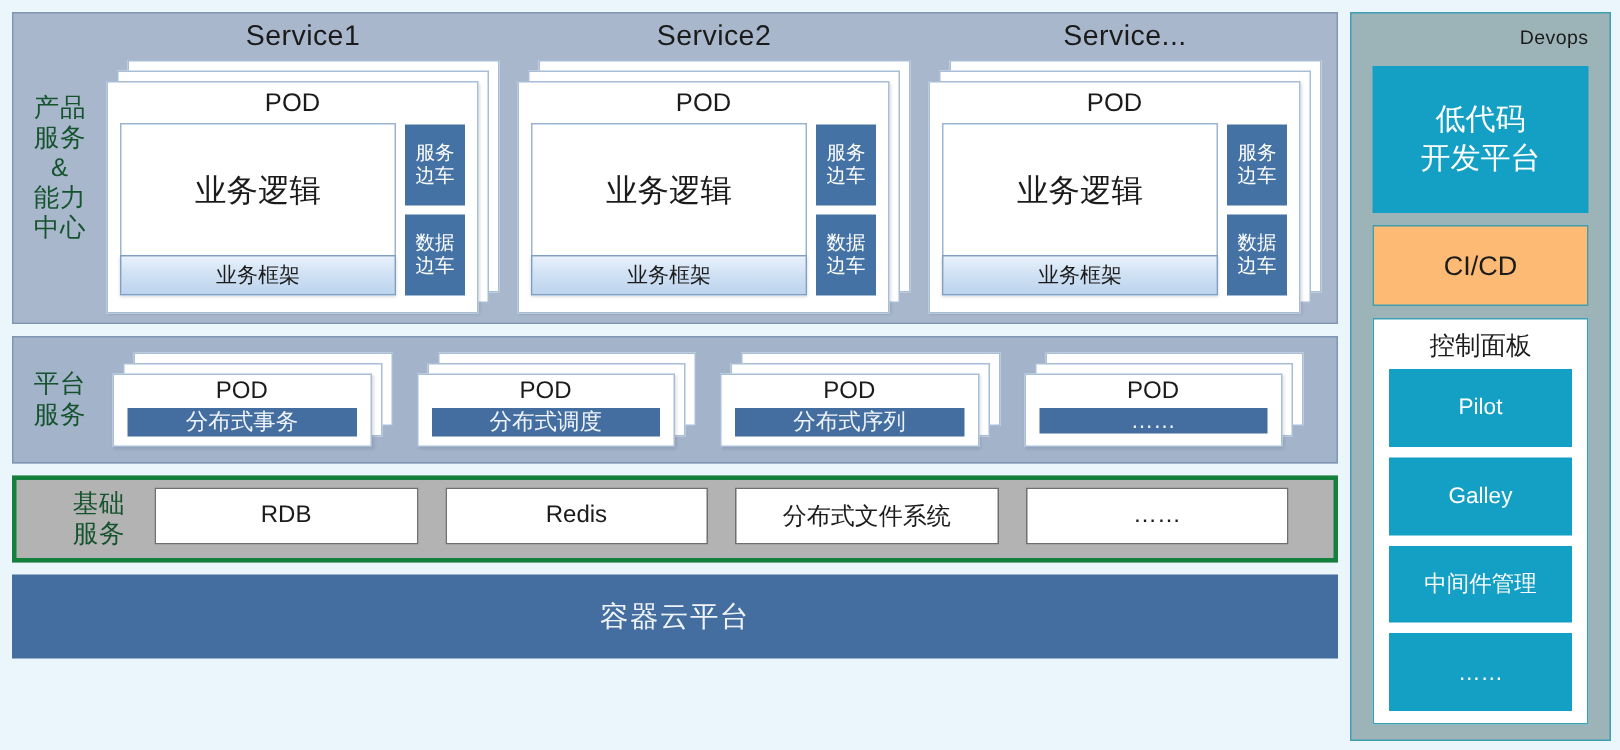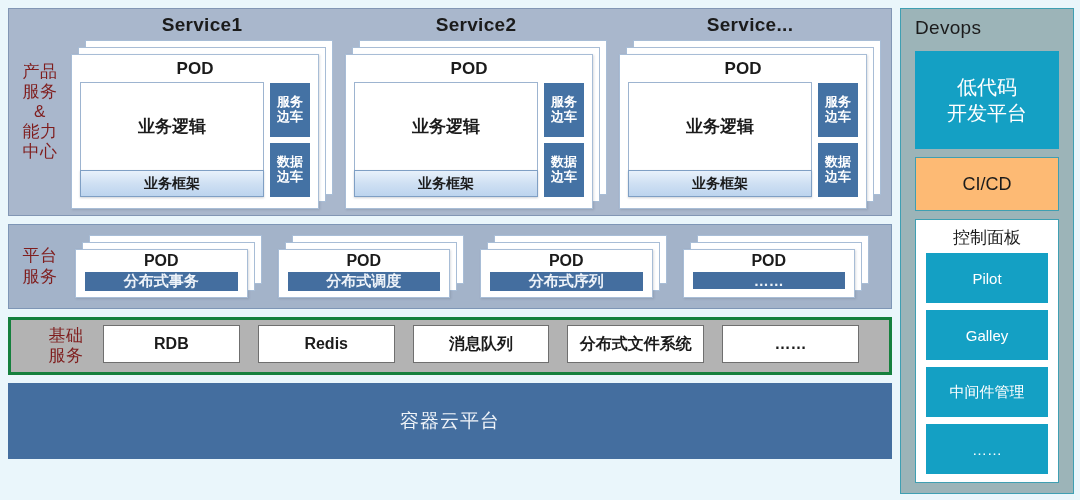--- a/index.html
+++ b/index.html
@@ -40,30 +40,29 @@
   }
 
   .tier-label {
     flex: 0 0 62px;
     display: flex;
     align-items: center;
     justify-content: center;
     text-align: center;
     font-size: 17px;
     line-height: 1.18;
-    color: #7f1d1d;
+    color: #14532d;
     white-space: pre-line;
     letter-spacing: 0.5px;
   }
 
   .tier-body {
     flex: 1 1 auto;
     display: flex;
     position: relative;
-    font-weight: bold;
   }
 
   
   .tier-products {
     height: 208px;
     background: #a9b7cc;
     border: 1px solid #8296b4;
   }
   .tier-products .tier-body {
     gap: 12px;
@@ -123,21 +122,21 @@
     min-width: 0;
   }
   .logic-box {
     flex: 1 1 auto;
     border: 1px solid #9db4d0;
     border-bottom: none;
     background: #ffffff;
     display: flex;
     align-items: center;
     justify-content: center;
-    font-size: 17px;
+    font-size: 21px;
     color: #1b1b1b;
     min-height: 0;
   }
   .framework-box {
     flex: 0 0 25px;
     border: 1px solid #7f9fc4;
     background: linear-gradient(to bottom, #e8f1fb 0%, #cfe0f3 50%, #bcd4ee 100%);
     display: flex;
     align-items: center;
     justify-content: center;
@@ -232,21 +231,21 @@
     display: flex;
     align-items: center;
     justify-content: center;
     font-size: 16px;
     color: #1b1b1b;
     min-width: 0;
   }
 
   
   .cloud-bar {
-    height: 76px;
+    height: 56px;
     background: #446e9f;
     color: #f0f4f9;
     display: flex;
     align-items: center;
     justify-content: center;
     font-size: 19px;
     letter-spacing: 1px;
   }
 
   
@@ -254,22 +253,22 @@
     flex: 1 1 auto;
     background: #9cb4b8;
     border: 1px solid #3f9fb2;
     box-sizing: border-box;
     padding: 6px 14px 10px 14px;
     display: flex;
     flex-direction: column;
     gap: 8px;
   }
   .devops-title {
-    text-align: left;
-    font-size: 19px;
+    text-align: right;
+    font-size: 13px;
     color: #1b1b1b;
     padding: 2px 0 4px 0;
     letter-spacing: 0.3px;
   }
   .lowcode {
     flex: 0 0 98px;
     background: #14a0c4;
     color: #ffffff;
     font-size: 20px;
     line-height: 1.3;
@@ -451,21 +450,20 @@
 
       </div>
     </div>
 
     <div class="tier tier-infra">
       <div class="tier-label">基础
 服务</div>
       <div class="tier-body">
         <div class="infra-box">RDB</div>
         <div class="infra-box">Redis</div>
-        <div class="infra-box">消息队列</div>
         <div class="infra-box">分布式文件系统</div>
         <div class="infra-box">……</div>
       </div>
     </div>
 
     <div class="cloud-bar">容器云平台</div>
 
   </div>
 
   <div class="devops">

